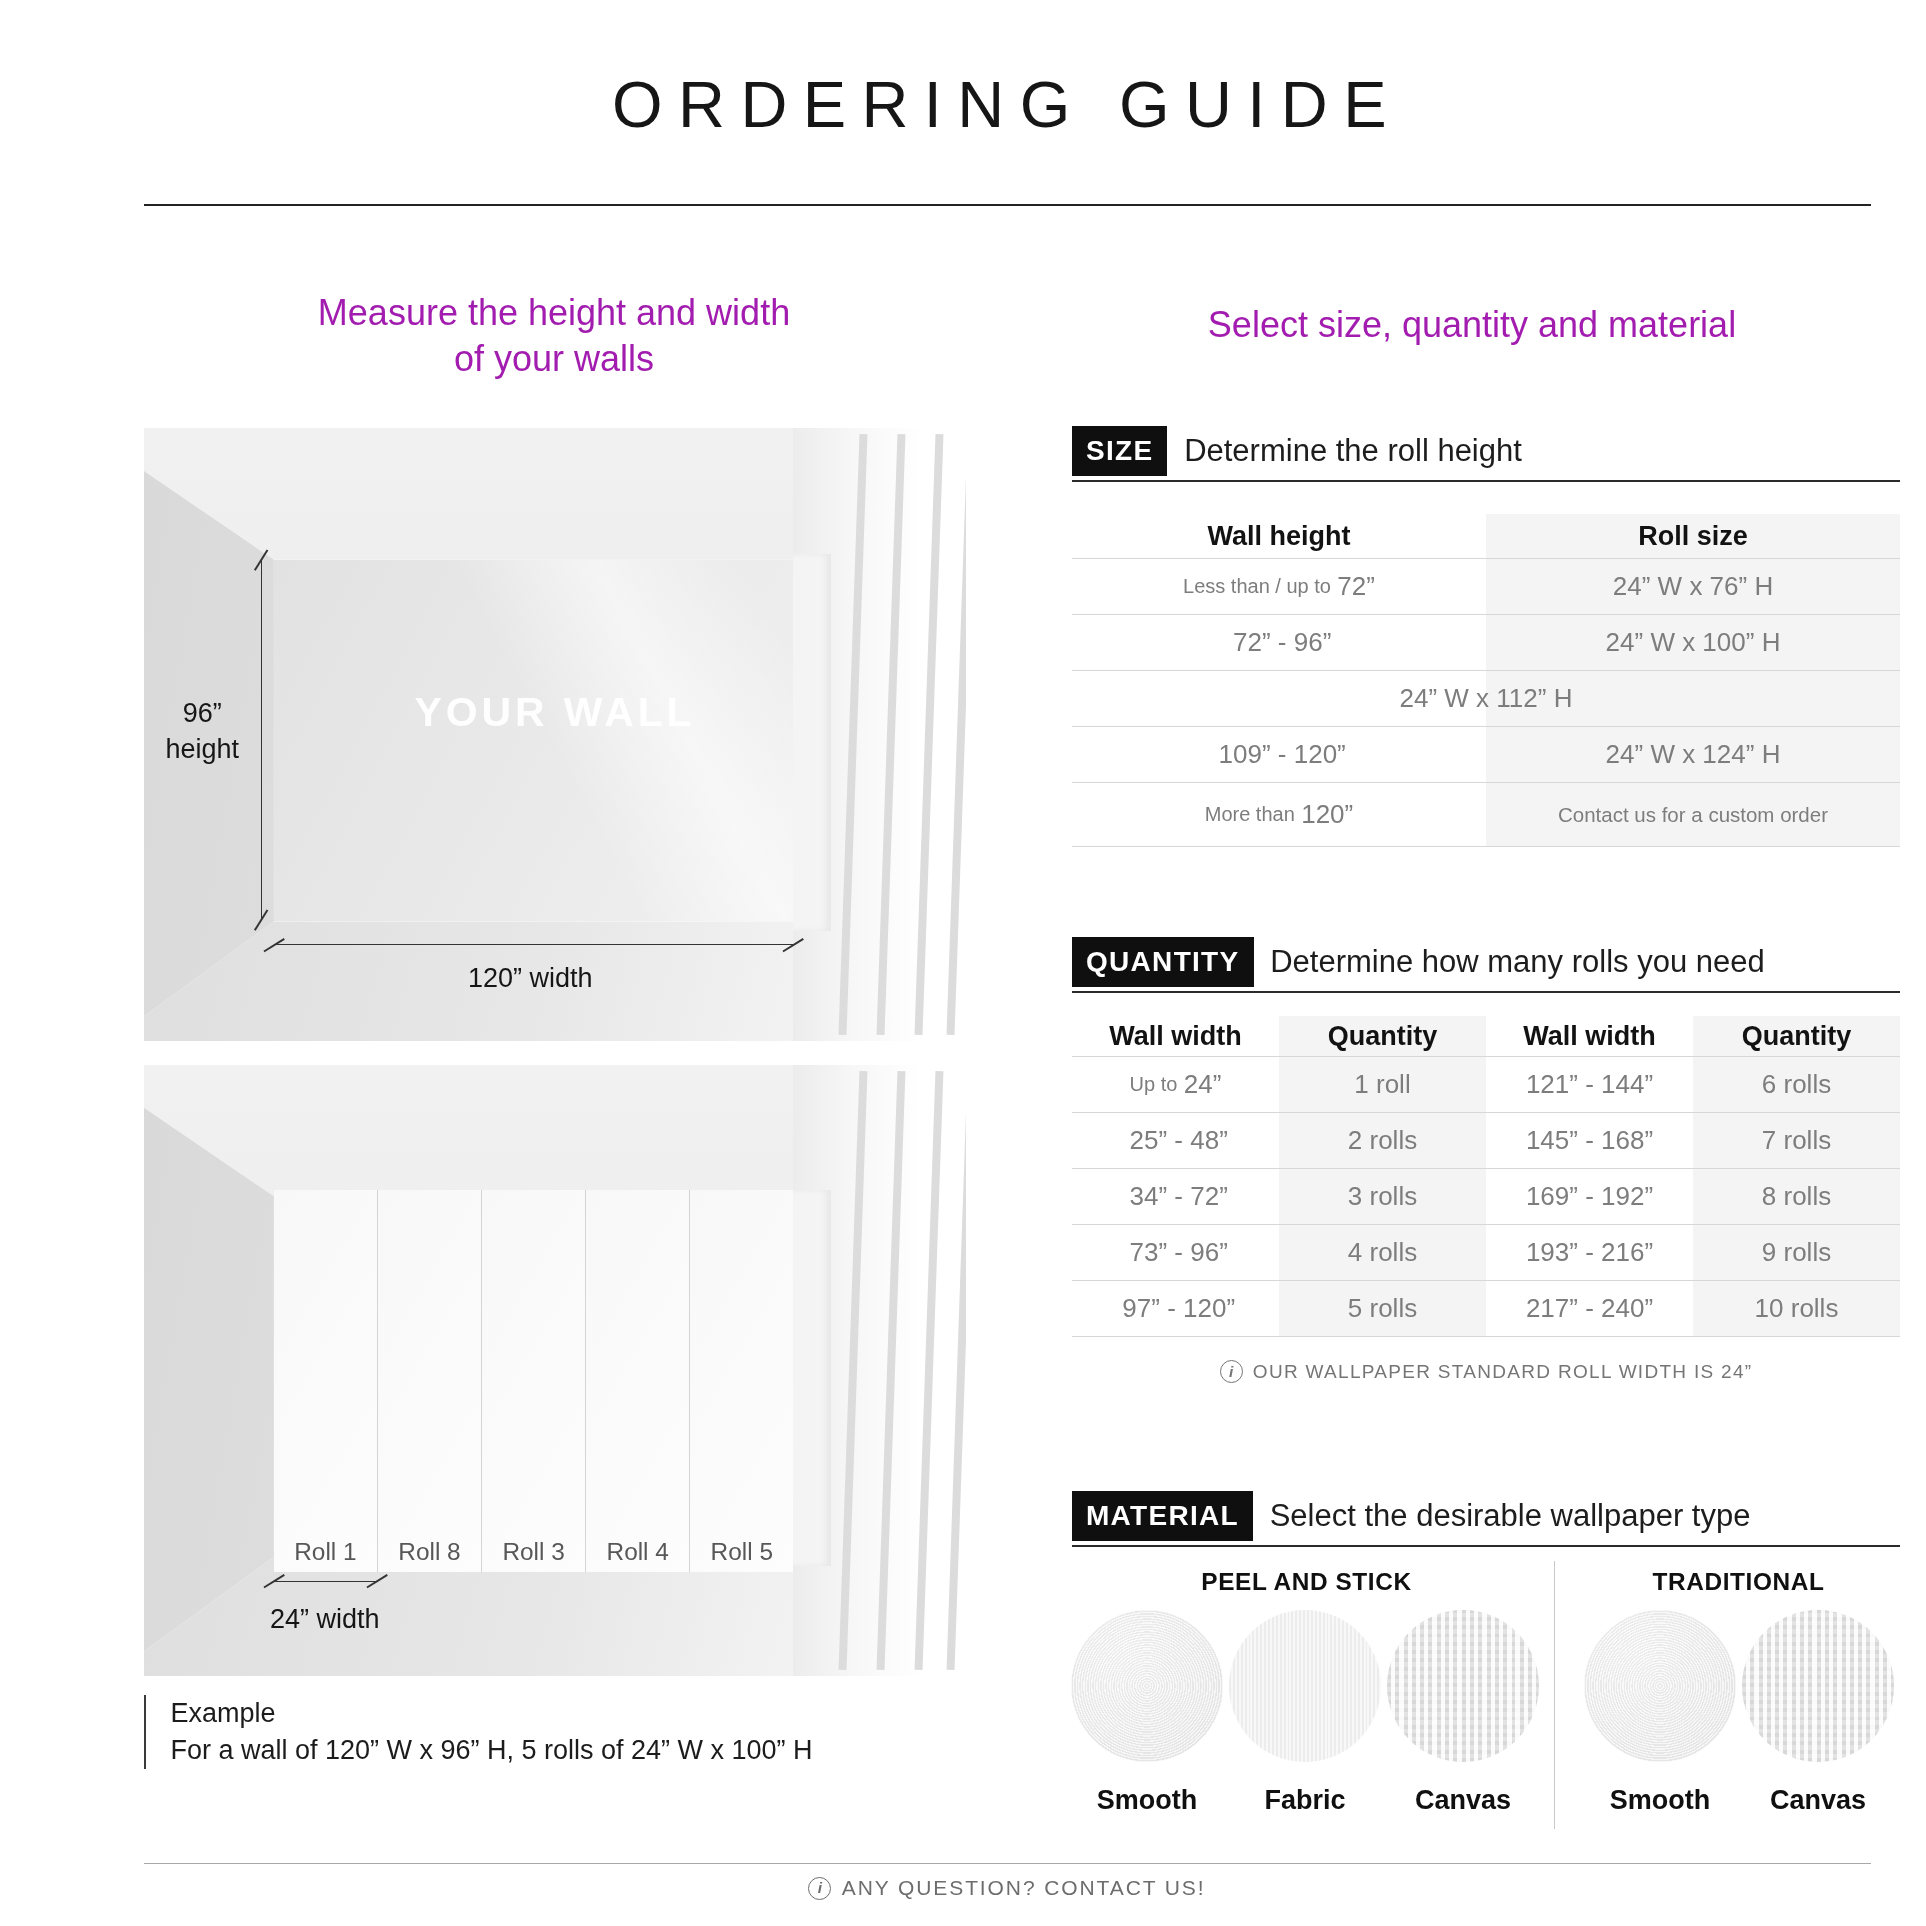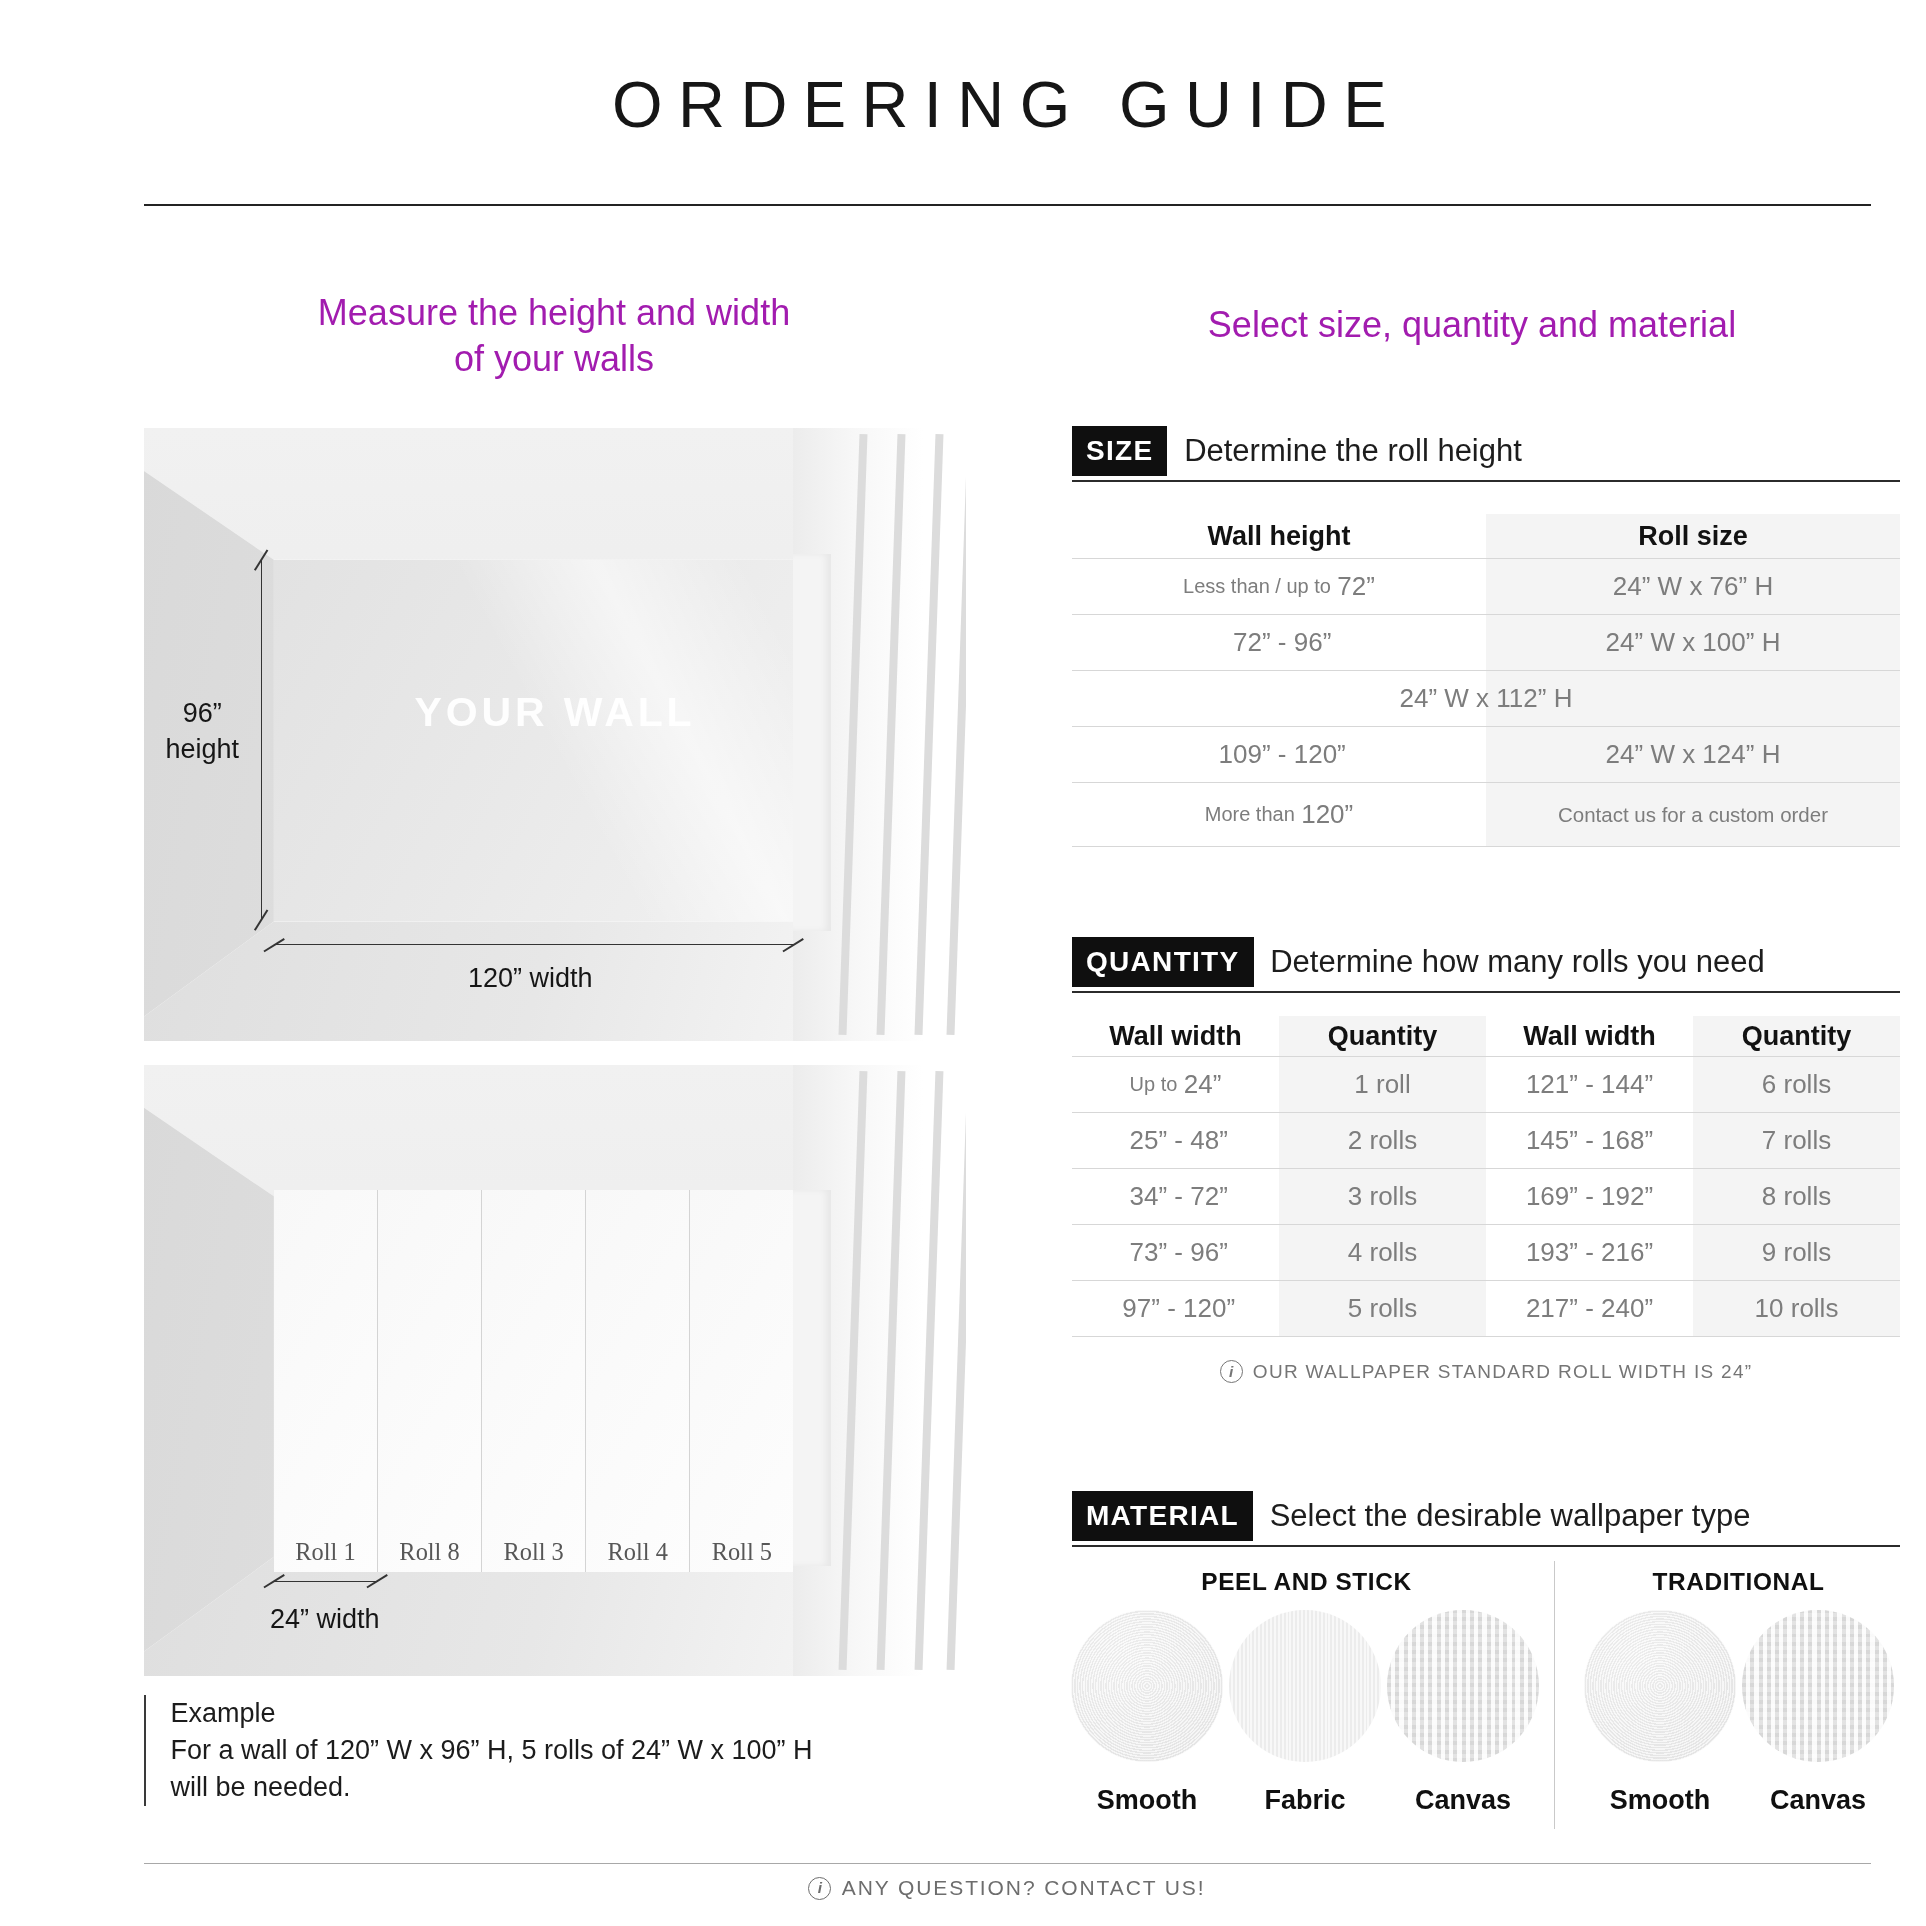--- a/index.html
+++ b/index.html
@@ -52,21 +52,21 @@
   .vtick.top { top:-0.6px; } .vtick.bot { bottom:-0.6px; }
   .htick { position:absolute; width:1.9px; height:24.4px; background:#343434; transform:rotate(58deg); top:-11.6px; }
   .htick.start { left:-0.6px; } .htick.end { right:-0.6px; }
 
   .height-label { position:absolute; left:0.8%; top:43.5%; width:12.6%; text-align:center;
     font-size:27px; line-height:36px; color:#161616; z-index:3; }
   .width-label { position:absolute; text-align:center; font-size:27px; color:#161616; z-index:3; }
   .wl-room1 { left:27%; top:87.2%; width:40%; }
   .wl-room2 { left:11.5%; top:88.2%; width:21%; }
 
-  .panels { position:absolute; left:15.8%; top:20.5%; width:63.2%; height:62.5%; display:flex; z-index:2;font-family:Liberation Serif, serif; }
+  .panels { position:absolute; left:15.8%; top:20.5%; width:63.2%; height:62.5%; display:flex; z-index:2; }
   .panel { position:relative; flex:1; background:linear-gradient(120deg,#f8f8f8,#fdfdfd); border-right:1.3px solid #d4d4d4; }
   .panel:last-child { border-right:none; }
   .roll-label { position:absolute; left:0; bottom:6.4px; width:100%; text-align:center;
     font-size:24.4px; color:#575757; }
 
   
   .example { position:absolute; left:100px; top:1695px; width:783px; border-left:2.6px solid #3a3a3a;
     padding-left:24.4px; font-size:27px; line-height:37px; color:#1c1c1c; }
 
   
@@ -195,21 +195,20 @@
     <div class="measure-h mh-room2">
       <span class="htick start"></span>
       <span class="htick end"></span>
     </div>
     <div class="width-label wl-room2">24” width</div>
   </div>
 
   <div class="example">
     <div>Example</div>
     <div>For a wall of 120” W x 96” H, 5 rolls of 24” W x 100” H</div>
-    <div>will be needed.</div>
   </div>
 
   <div class="sec-head" style="top:426px;">
     <span class="badge">SIZE</span>
     <span class="sec-title">Determine the roll height</span>
   </div>
   <div class="sec-underline" style="top:480px;"></div>
 
   <div class="table" id="size-table" style="top:514px;">
     <div class="colbg" style="left:50%; width:50%;"></div>

